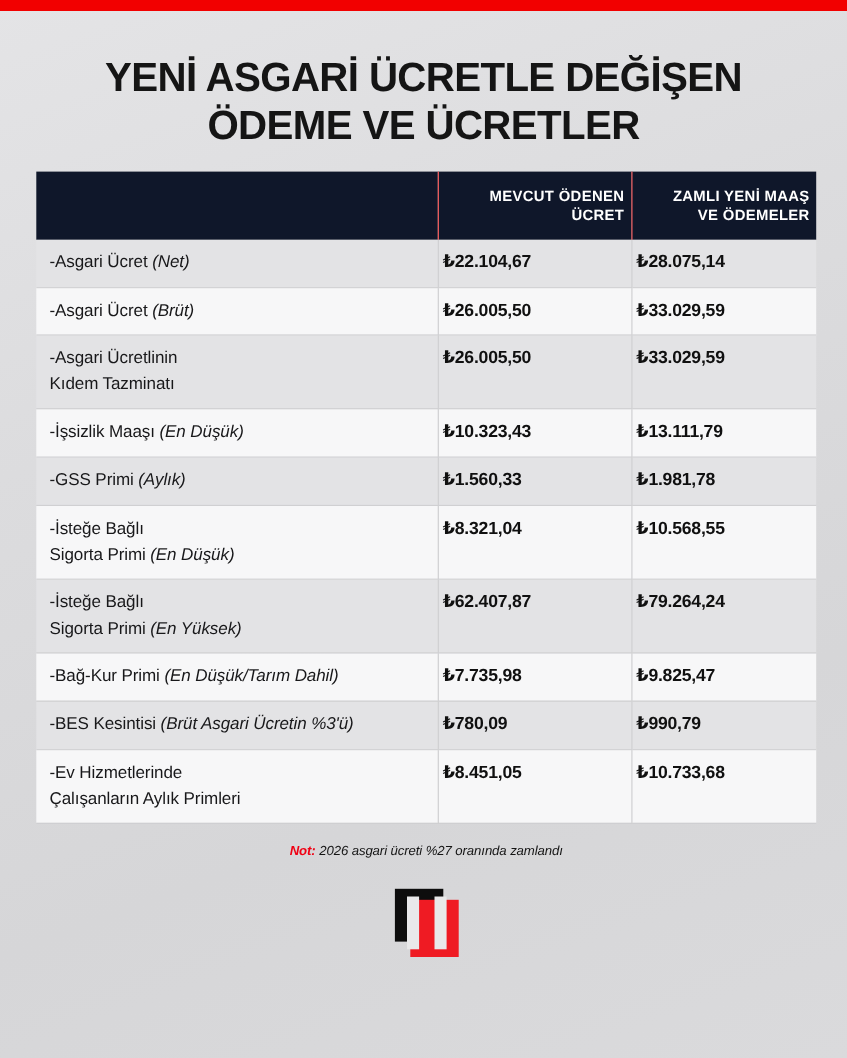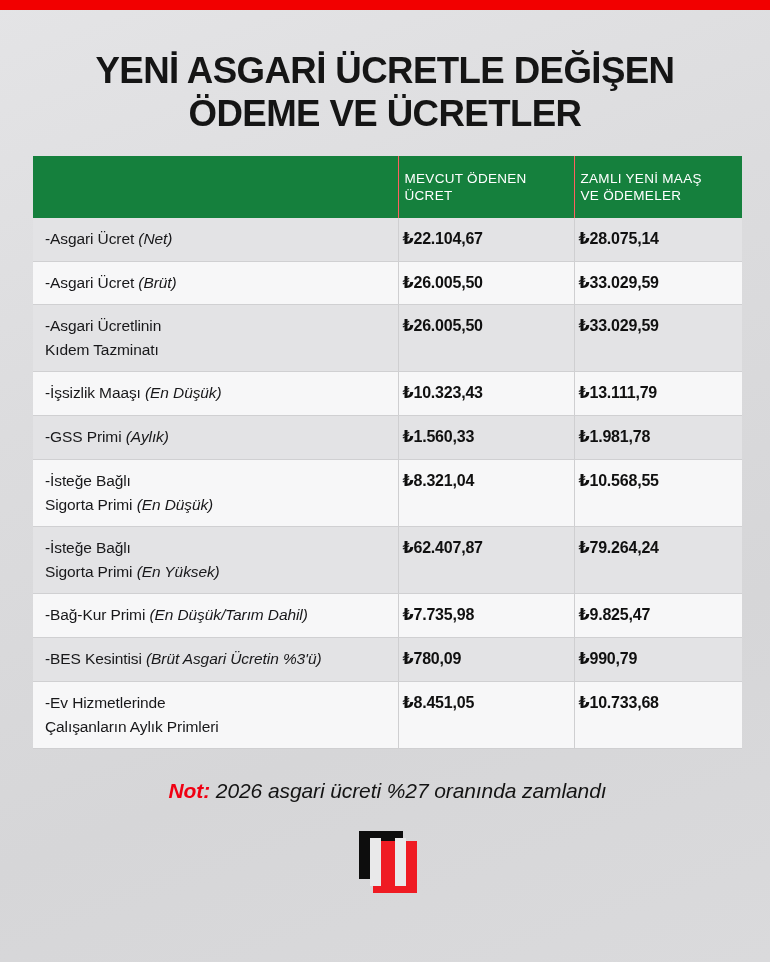--- a/index.html
+++ b/index.html
@@ -50,30 +50,30 @@
     width: 709px;
     border-collapse: collapse;
     table-layout: fixed;
   }
   table.paytable col.c-label { width: 365px; }
   table.paytable col.c-cur   { width: 176px; }
   table.paytable col.c-new   { width: 168px; }
 
   
   thead th {
-    background: #15803d;
+    background: #0f172a;
     color: #ffffff;
     font-size: 13.5px;
-    font-weight: normal;
+    font-weight: bold;
     letter-spacing: 0.3px;
     line-height: 1.26;
     text-transform: uppercase;
     padding: 14px 6px;
     vertical-align: middle;
-    text-align: left;
+    text-align: right;
     height: 56px;
     border-right: 1px solid #ff6060;
   }
   thead th.h-label {
     border-right: 1px solid #ff6060;
   }
   thead th:last-child { border-right: none; }
 
   
   tbody td {
@@ -107,23 +107,23 @@
     font-size: 16px;
     letter-spacing: -0.2px;
     color: #101010;
     line-height: 1.55;
   }
 
   tr.tall td { height: 62px; }
 
   
   .note {
-    margin-top: 30px;
+    margin-top: 17px;
     text-align: center;
-    font-size: 21px;
+    font-size: 12px;
     font-style: italic;
     color: #141414;
     letter-spacing: -0.1px;
   }
   .note .note-lead {
     color: #f00013;
     font-weight: bold;
     font-style: italic;
   }
 

